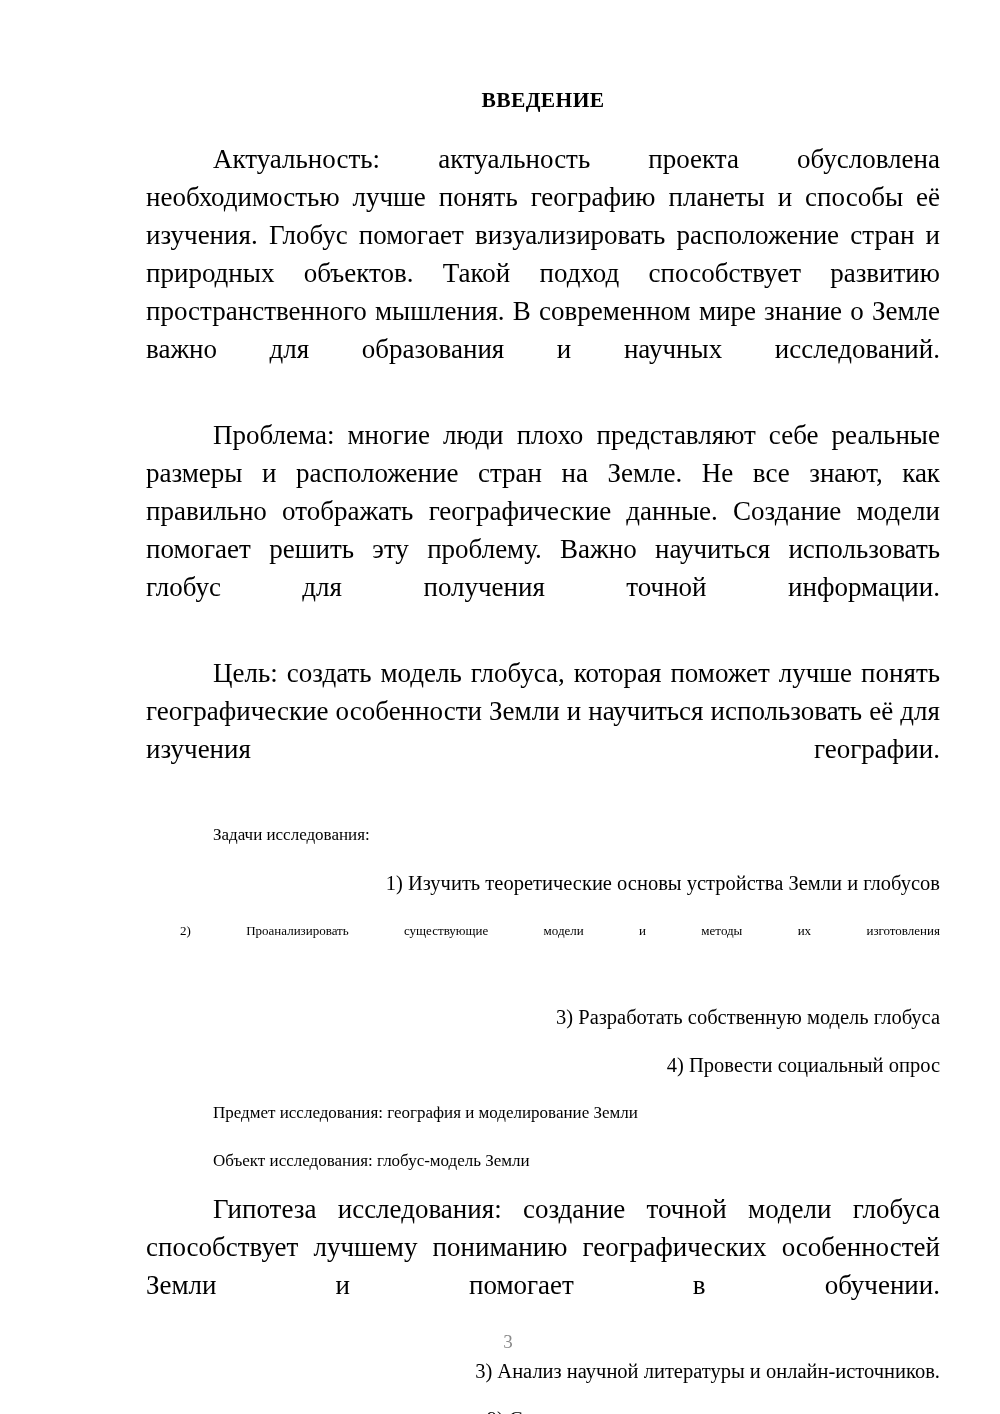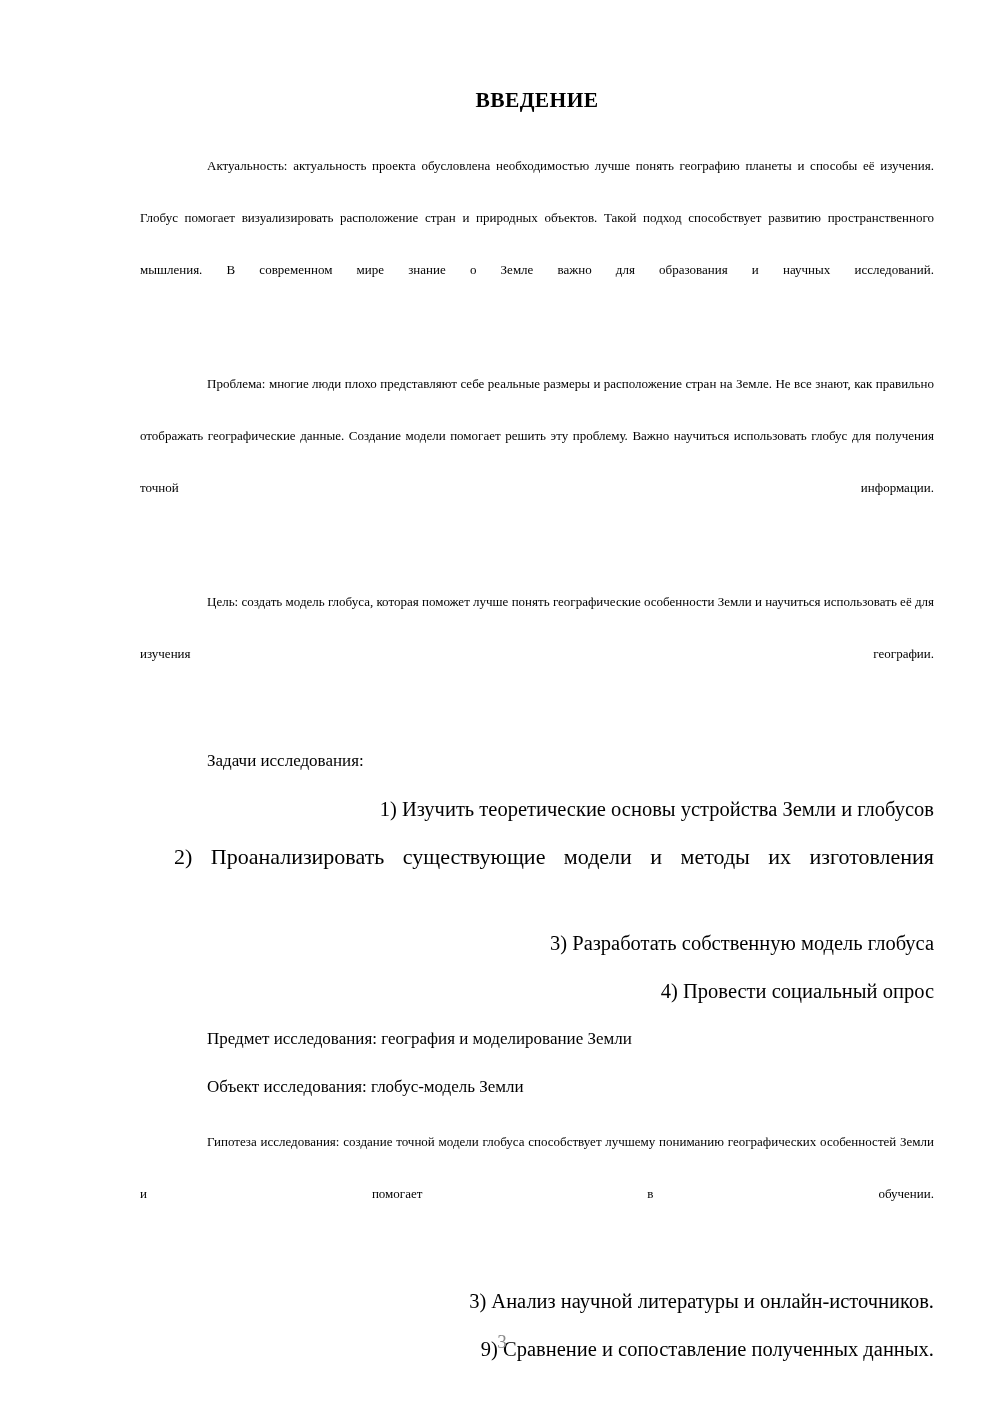--- a/index.html
+++ b/index.html
@@ -12,21 +12,21 @@
     width: 1000px;
     height: 1414px;
     position: relative;
     font-family: "Liberation Serif", "DejaVu Serif", serif;
     color: #000000;
     overflow: hidden;
   }
 
   .page {
     position: absolute;
-    left: 2px;
+    left: 8px;
     top: 0;
     width: 964px;
     height: 1414px;
     background: #ffffff;
   }
 
   .content {
     position: absolute;
     left: 138px;
     top: 88px;
@@ -37,22 +37,22 @@
     font-size: 21.5px;
     font-weight: bold;
     text-align: center;
     letter-spacing: 0.4px;
     line-height: 1.2;
     margin: 0 0 26px 0;
   }
 
   
   .para {
-    font-size: 13px;
-    line-height: 52px;
+    font-size: 27px;
+    line-height: 38px;
     text-align: justify;
     text-justify: inter-word;
     text-indent: 67px;
     margin: 0 0 10px 0;
     hyphens: none;
   }
 
   
   .para::after {
     content: "";
@@ -73,21 +73,21 @@
   .list-item {
     font-size: 20.5px;
     line-height: 38px;
     text-align: right;
     text-indent: 34px;
     margin: 0 0 10px 0;
   }
 
   
   .list-item-justified {
-    font-size: 22px;
+    font-size: 13px;
     line-height: 38px;
     text-align: justify;
     text-justify: inter-word;
     text-indent: 34px;
     margin: 0 0 10px 0;
   }
   .list-item-justified::after {
     content: "";
     display: inline-block;
     width: 100%;

